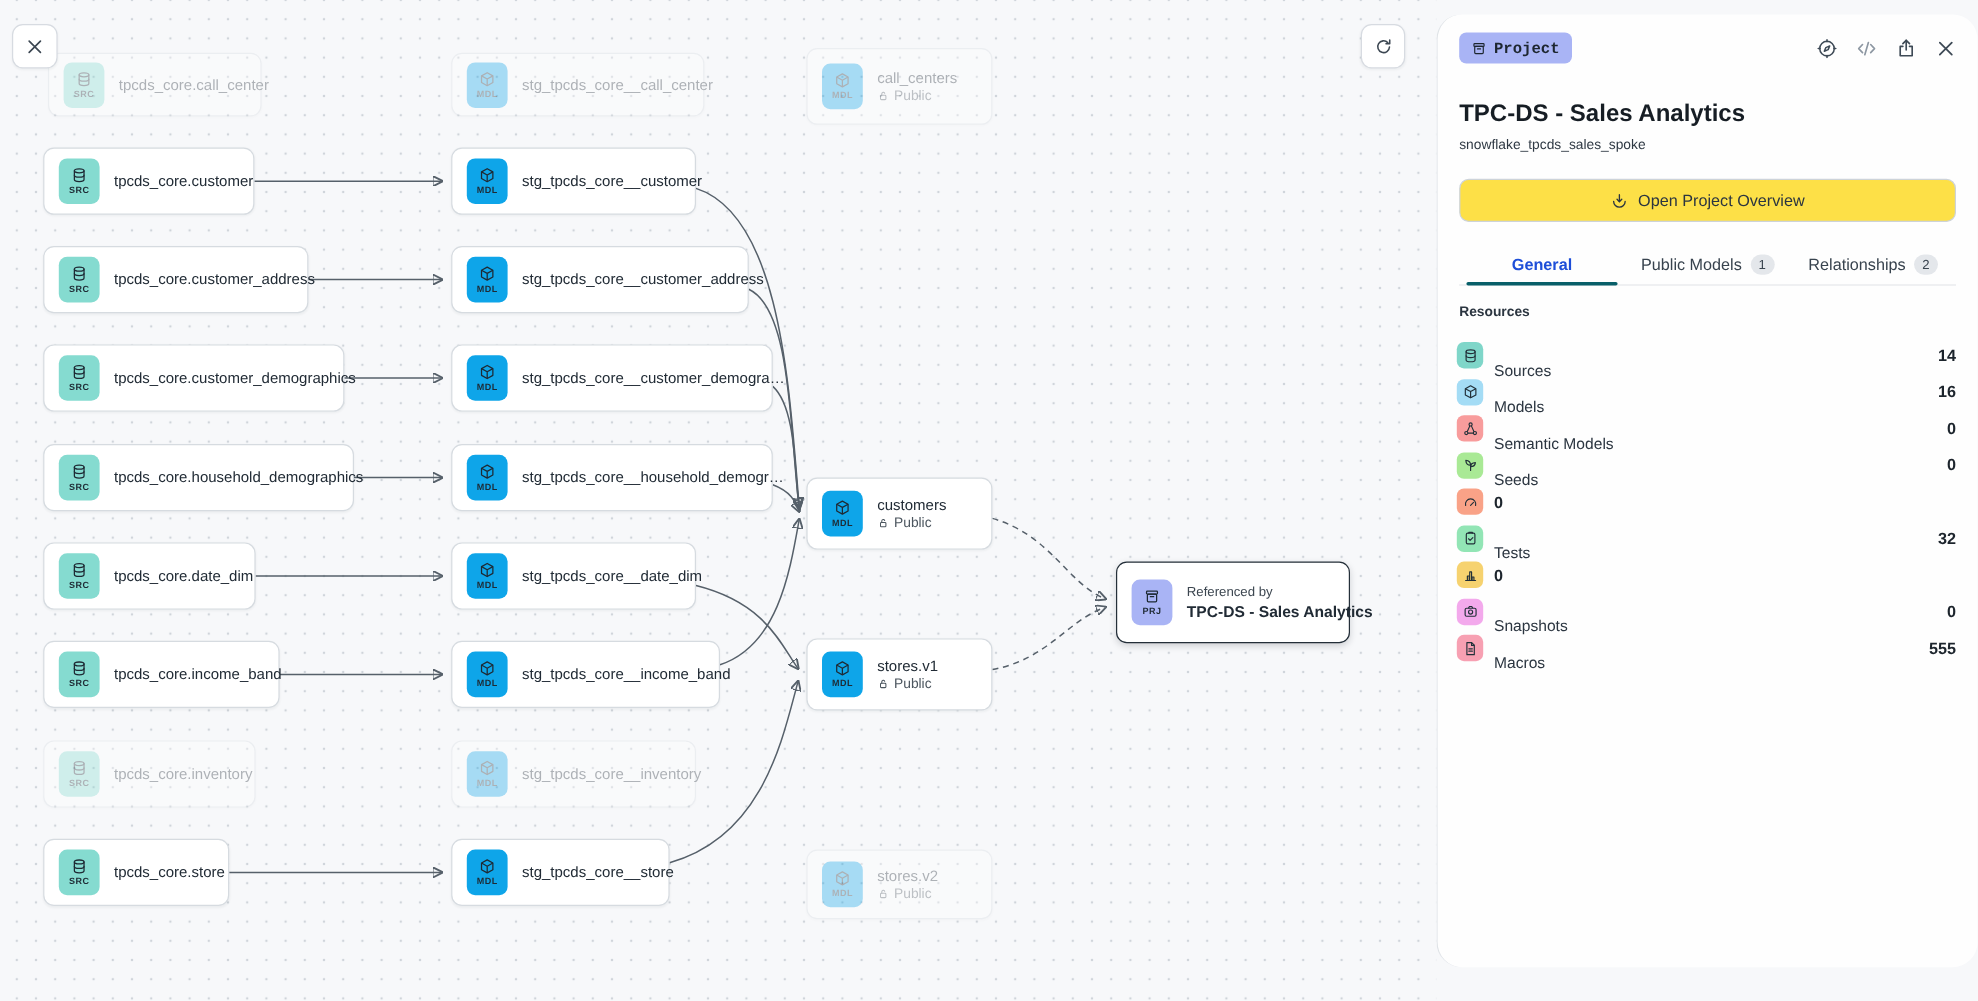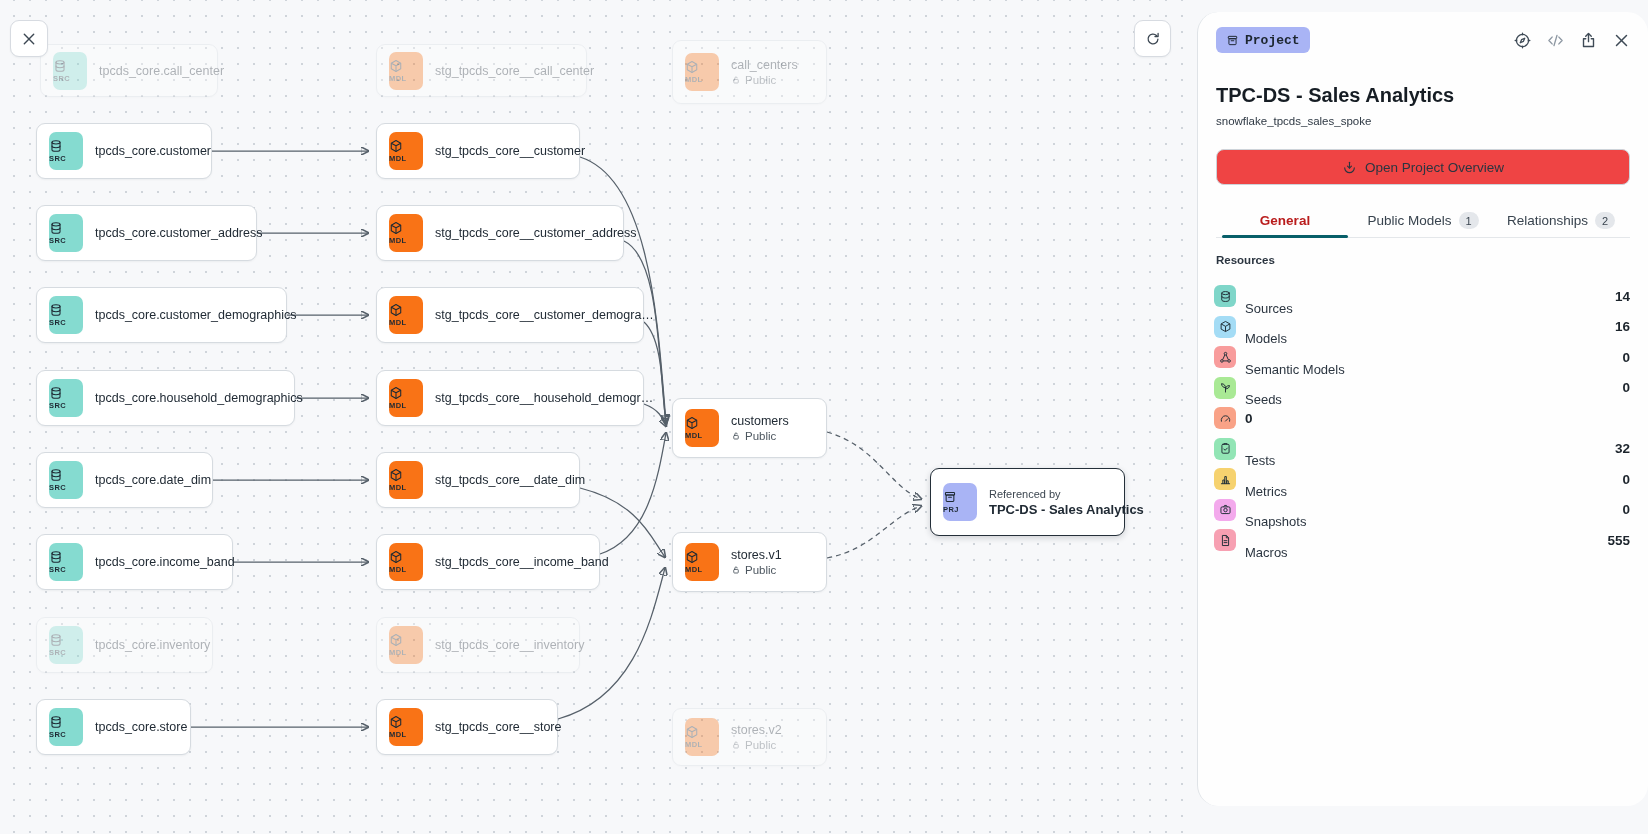--- a/index.html
+++ b/index.html
@@ -31,23 +31,23 @@
   .edges path { fill:none; stroke:#56606a; stroke-width:1.25px; }
   .edges path.dash { stroke-dasharray:5 4; }
 
   
   .node { position:absolute; height:56px; background:#fff; border:1px solid #d6dbe0; border-radius:9px;
           display:flex; align-items:center; gap:12px; padding:0 12px; z-index:2;
           box-shadow:0 1px 2px rgba(20,30,40,.05); cursor:pointer; }
   .node.faded { opacity:.34; }
   .node.prj-node { border:1.8px solid #242f39; box-shadow:0 2px 6px rgba(20,30,40,.18); }
   .nicon { width:34px; height:38px; border-radius:7px; display:flex; flex-direction:column;
-           justify-content:center; flex:0 0 auto; color:#1e2a34; }
+           align-items:center; justify-content:center; flex:0 0 auto; color:#1e2a34; }
   .src-bg { background:#85dbd0; }
-  .mdl-bg { background:#f97316; }
+  .mdl-bg { background:#0ea5e9; }
   .prj-bg { background:#a9b4f5; }
   .nicon .ic { width:14px; height:14px; }
   .ntag { font-size:7.5px; font-weight:bold; letter-spacing:.4px; margin-top:1px; font-style:normal; }
   .nlabel { font-size:12.5px; color:#212b35; white-space:nowrap; }
   .ncol { display:flex; flex-direction:column; gap:2px; min-width:0; }
   .npub { display:flex; align-items:center; gap:4px; font-size:11.5px; color:#4c565f; }
   .npub i { font-style:normal; }
   .npub .lk { width:10px; height:10px; color:#4c565f; }
   .nkicker { font-size:11px; color:#3c4650; }
   .nlabel.strong { font-size:13px; font-weight:bold; }
@@ -59,30 +59,30 @@
             display:inline-flex; align-items:center; gap:6px; padding:0 10px;
             font-size:13px; font-weight:bold; color:#1d2630; font-family:"Liberation Mono","DejaVu Sans Mono",monospace; }
   .pbadge .ic { width:13px; height:13px; color:#1d2630; }
   .hicons { position:absolute; right:16px; top:17px; display:flex; gap:11px; }
   .hicons .hbtn { width:22px; height:22px; display:flex; align-items:center; justify-content:center;
                   cursor:pointer; color:#3e4a56; }
   .hicons .hbtn .ic { width:17px; height:17px; }
   .hbtn.dim { color:#8d97a2; }
   .ptitle { position:absolute; left:18px; top:72px; font-size:20px; font-weight:bold; color:#161d24; }
   .psub   { position:absolute; left:18px; top:103px; font-size:11.5px; color:#2f3944; }
-  .pbtn { position:absolute; left:18px; right:18px; top:137px; height:36px; background:#ef4444;
+  .pbtn { position:absolute; left:18px; right:18px; top:137px; height:36px; background:#fde047;
           border:1px solid #cdd3d9; border-radius:8px; display:flex; align-items:center; justify-content:center;
           gap:8px; font-size:13.5px; color:#2b3540; cursor:pointer; }
   .pbtn .ic { width:15px; height:15px; color:#2b3540; }
 
   .tabs { position:absolute; left:18px; right:18px; top:192px; height:34px; display:flex;
           border-bottom:1px solid #e4e7ea; }
   .tab { flex:1; display:flex; align-items:center; justify-content:center; gap:7px; font-size:13.5px;
          color:#38434e; cursor:pointer; position:relative; }
-  .tab.active { color:#b91c1c; font-weight:bold; }
+  .tab.active { color:#1d4ed8; font-weight:bold; }
   .tab.active::after { content:""; position:absolute; left:6px; right:6px; bottom:-1px; height:3px;
                        background:#085f69; border-radius:2px; }
   .tbadge { background:#e4e7eb; border-radius:9px; min-width:20px; height:17px; display:inline-flex;
             align-items:center; justify-content:center; font-size:11px; color:#3a4550; padding:0 6px; }
 
   .rhead { position:absolute; left:18px; top:242px; font-size:11.5px; font-weight:bold; color:#2b3540; }
   .rlist { position:absolute; left:16px; right:18px; top:269px; }
   .res-row { height:30.5px; display:flex; align-items:center; gap:9px; cursor:pointer; }
   .ric { width:22px; height:22px; border-radius:6px; display:flex; align-items:center; justify-content:center;
          color:#223039; flex:0 0 auto; }
@@ -590,21 +590,20 @@
         </span>
       <span class="rlabel">Tests</span>
       <span class="rcount">32</span>
     </div>
     <div class="res-row">
       <span class="ric" style="background: rgb(246, 210, 111);">
           <svg class="ic">
             <use href="#i-chart"></use>
           </svg>
         </span>
-      <span class="rlabel">Metrics</span>
       <span class="rcount">0</span>
     </div>
     <div class="res-row">
       <span class="ric" style="background: rgb(243, 169, 236);">
           <svg class="ic">
             <use href="#i-cam"></use>
           </svg>
         </span>
       <span class="rlabel">Snapshots</span>
       <span class="rcount">0</span>

